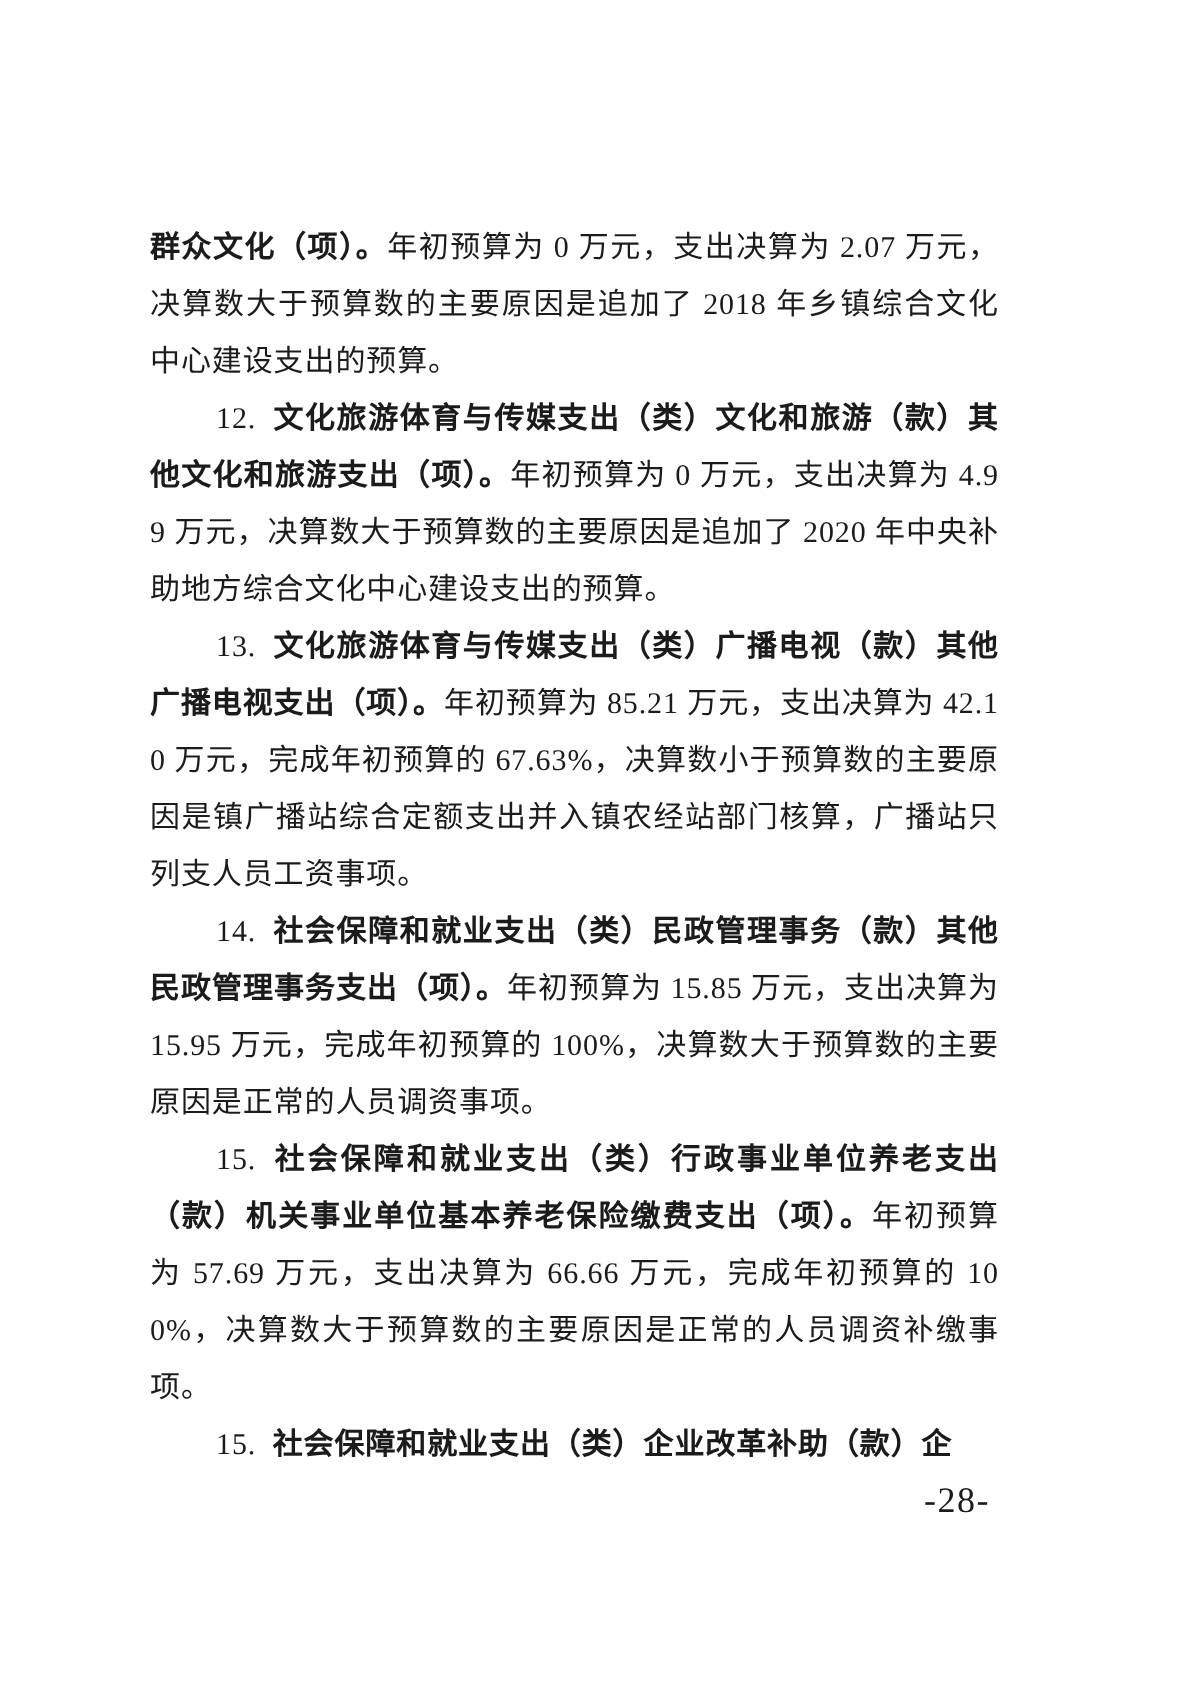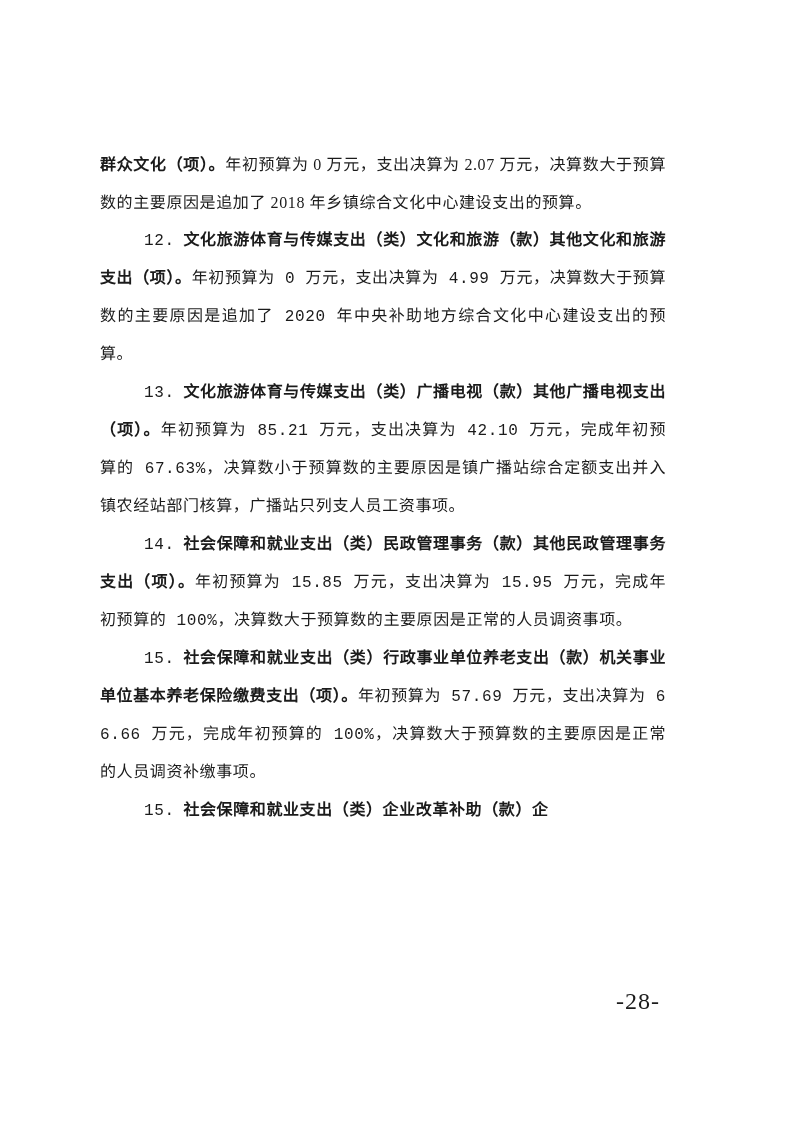--- a/index.html
+++ b/index.html
@@ -18,29 +18,28 @@
   }
   .content {
     position: absolute;
     left: 100px;
     top: 146px;
     width: 566px;
   }
   p.para {
     margin: 0;
     padding: 0;
-    font-size: 16px;
+    font-size: 20px;
     line-height: 38px;
     text-align: justify;
     letter-spacing: 0.6px;
     word-break: break-all;
   }
   p.para.indent {
     text-indent: 44px;
-    font-family: Liberation Mono, monospace;
   }
   .para-number {
     font-weight: 400;
     margin-right: 0.55em;
   }
   .para-heading {
     font-weight: 700;
   }
   .para-body {
     font-weight: 400;

